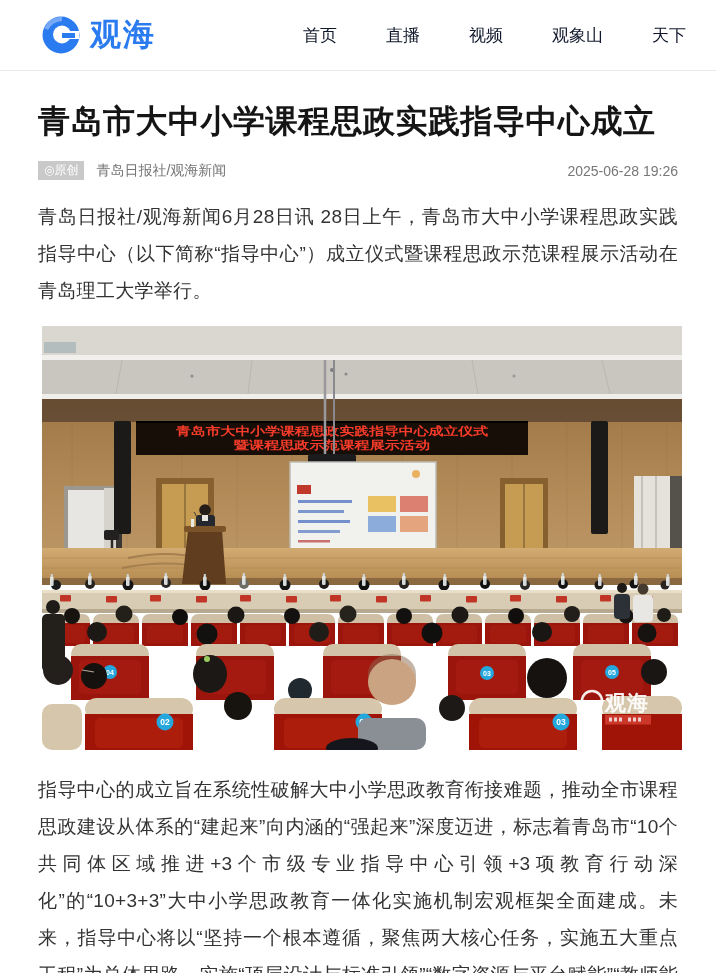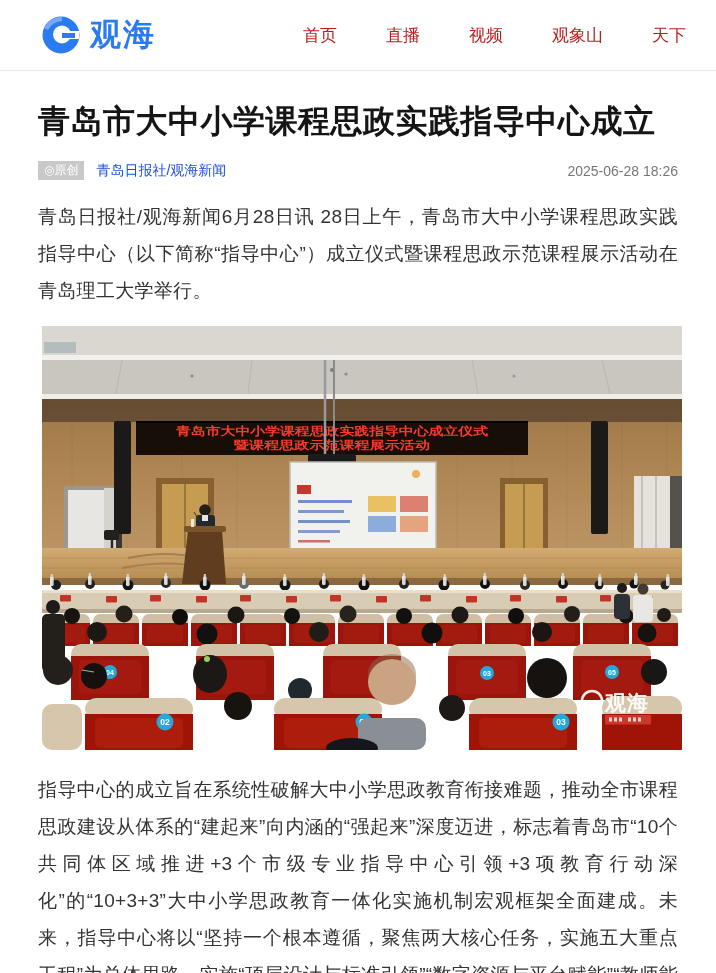--- a/index.html
+++ b/index.html
@@ -9,33 +9,33 @@
     -webkit-font-smoothing:antialiased;
   }
   
   .site-header{
     height:70px;display:flex;align-items:center;justify-content:space-between;
     padding:0 28px 0 40px;border-bottom:1px solid #e9e9e9;background:#fff;
   }
   .logo{display:flex;align-items:center;gap:8px;cursor:pointer;}
   .logo-text{font-size:31px;font-weight:800;color:#2b7bf0;letter-spacing:2px;}
   .main-nav{display:flex;align-items:center;gap:49px;margin-right:2px;}
-  .main-nav a{font-size:17px;color:#b91c1c;text-decoration:none;cursor:pointer;text-align:right;}
+  .main-nav a{font-size:17px;color:#0f172a;text-decoration:none;cursor:pointer;text-align:right;}
   
   .article{padding:0 38px;}
   .article-title{
     margin:35px 0 0;font-size:32px;line-height:31px;font-weight:700;
     color:#151515;letter-spacing:.5px;
   }
   .meta{margin-top:23px;display:flex;align-items:center;font-size:14px;height:21px;}
   .badge-original{
     background:#c9c9c9;color:#ffffff;font-size:12px;padding:2px 6px 3px;
     margin-right:12px;line-height:14px;flex:none;
   }
-  .source{color:#1d4ed8;flex:1;}
+  .source{color:#737373;flex:1;}
   .datetime{color:#777777;}
   .article p{
     margin:17px 0 0;font-size:19px;line-height:37px;color:#333333;
     text-align:justify;letter-spacing:.3px;
   }
   figure{margin:13px 0 0;padding:4px;width:640px;height:424px;}
   figure svg{display:block;}
 </style>
 </head>
 <body>
@@ -59,21 +59,21 @@
     <a>天下</a>
   </nav>
 </header>
 
 <main class="article">
   <h1 class="article-title">青岛市大中小学课程思政实践指导中心成立</h1>
 
   <div class="meta">
     <span class="badge-original">◎原创</span>
     <span class="source">青岛日报社/观海新闻</span>
-    <span class="datetime">2025-06-28 18:26</span>
+    <span class="datetime">2025-06-28 19:26</span>
   </div>
 
   <p>青岛日报社/观海新闻6月28日讯 28日上午，青岛市大中小学课程思政实践指导中心（以下简称“指导中心”）成立仪式暨课程思政示范课程展示活动在青岛理工大学举行。</p>
 
   <figure>
     <svg width="640" height="424" viewBox="0 0 640 424">
       <defs>
         <linearGradient id="woodG" x1="0" y1="0" x2="0" y2="1">
           <stop offset="0" stop-color="#9e7746"></stop>
             <stop offset="0.5" stop-color="#b28a58"></stop>

